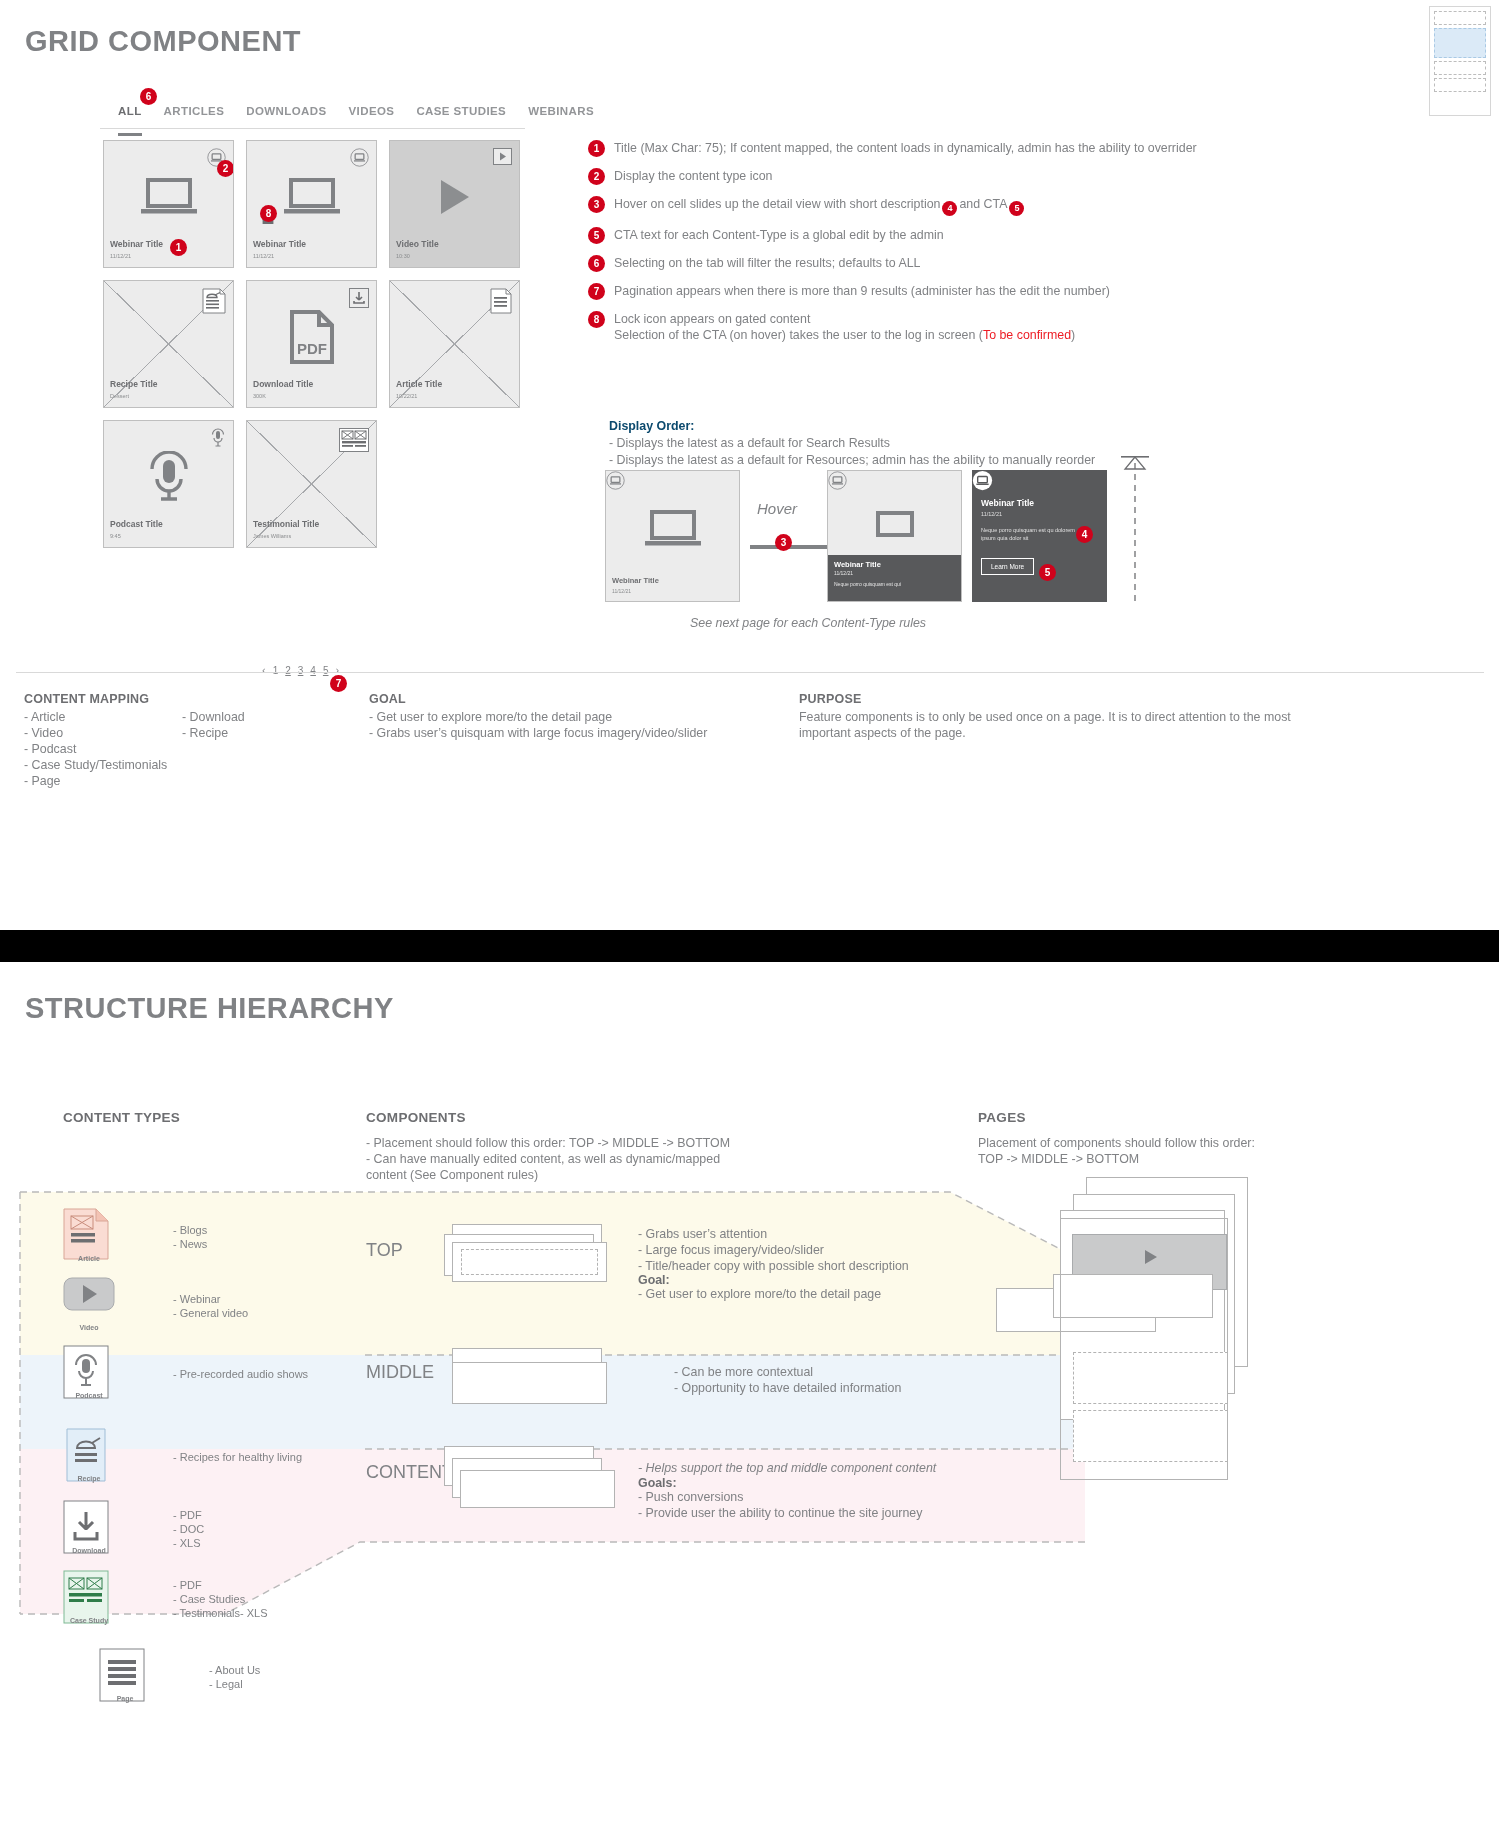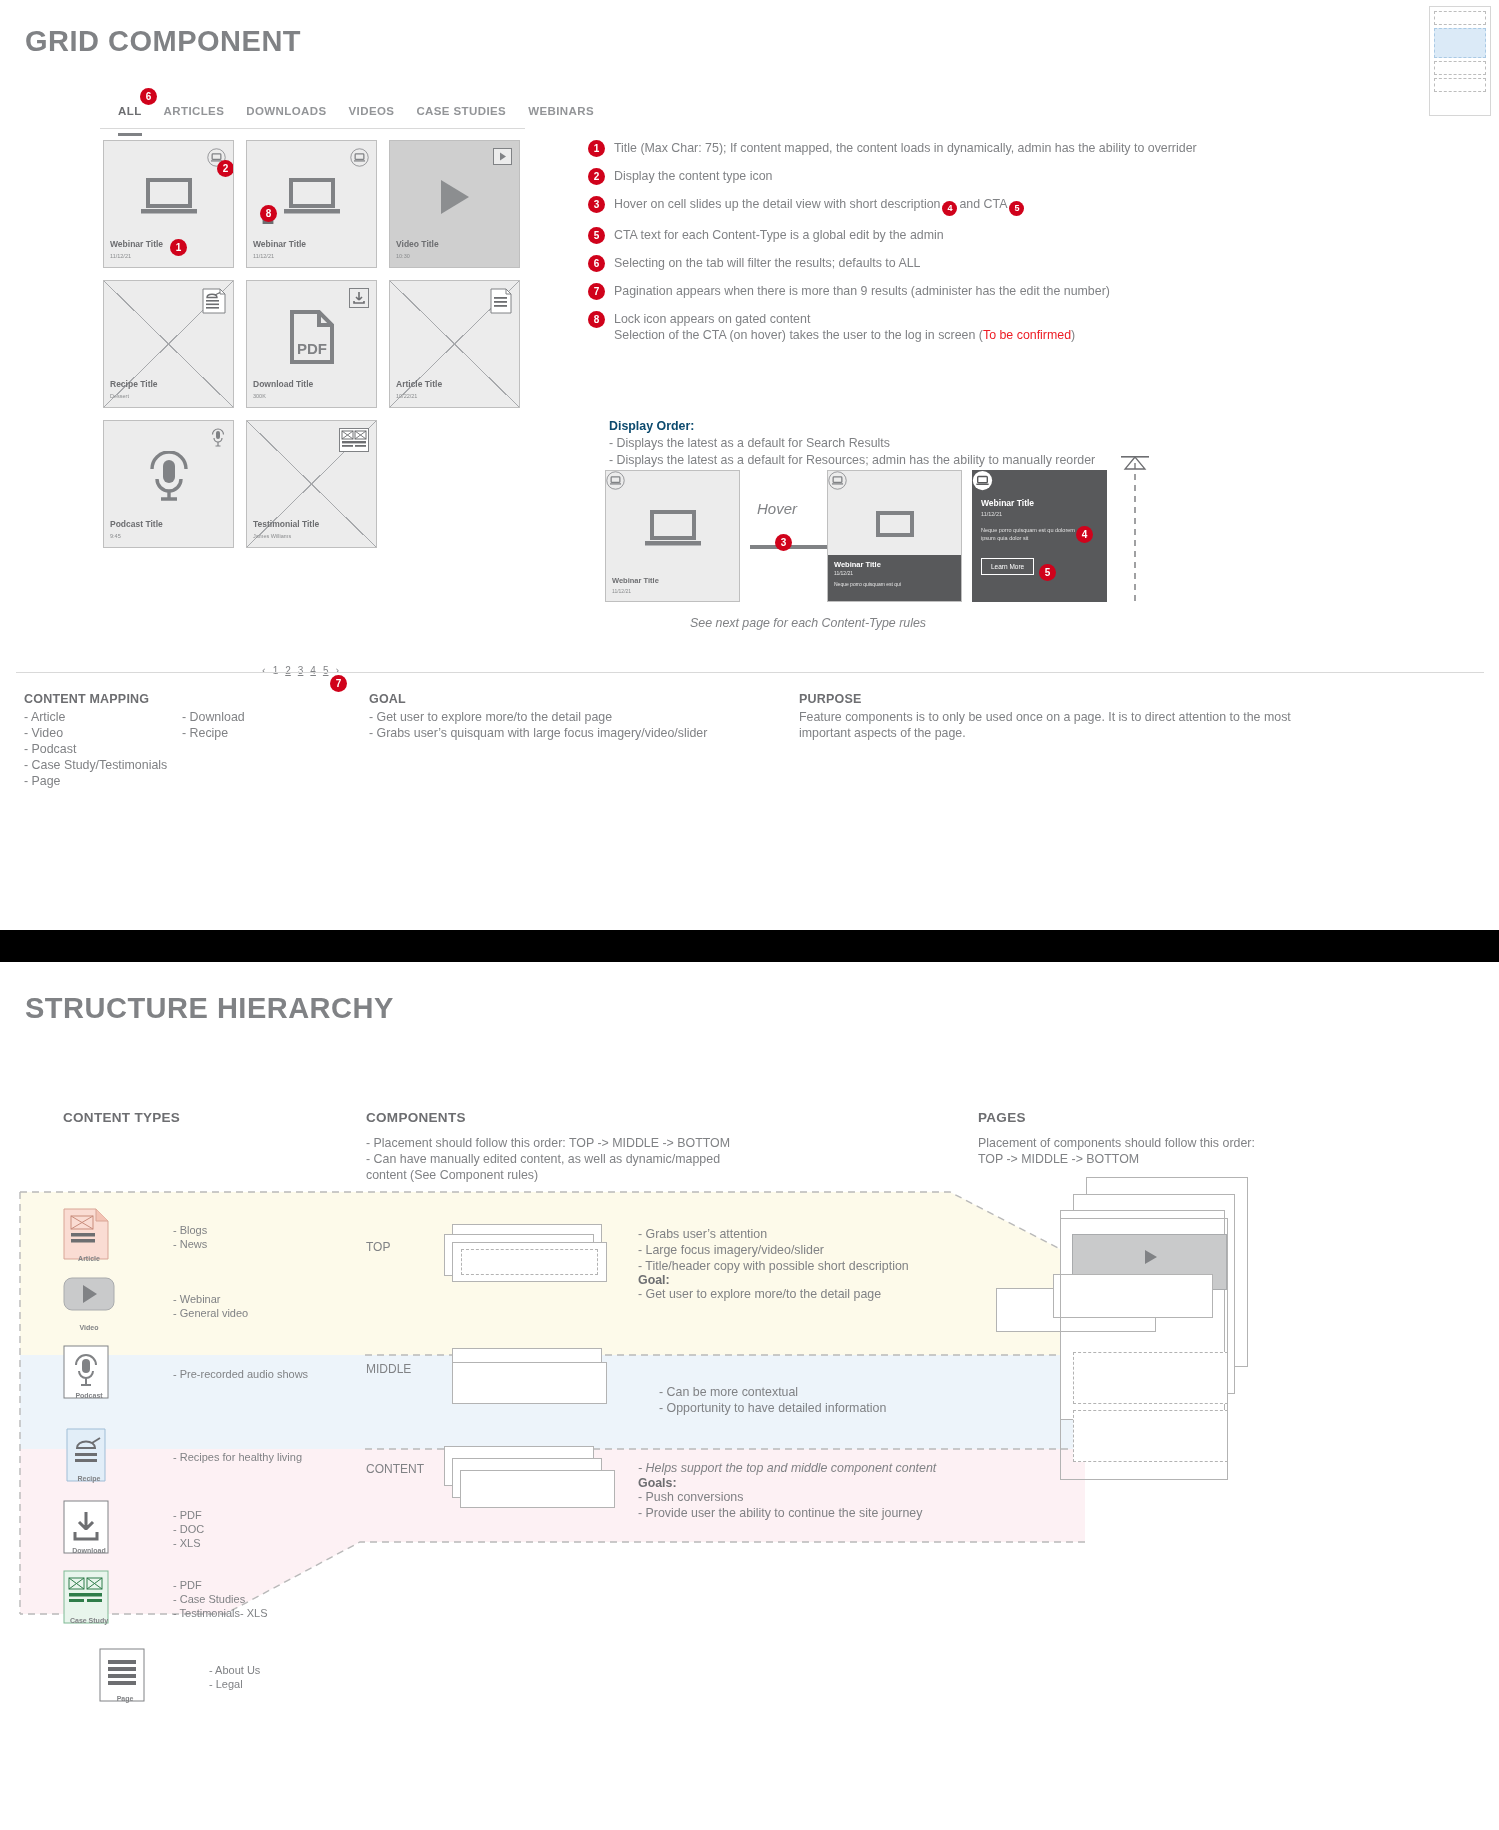--- a/index.html
+++ b/index.html
@@ -114,21 +114,21 @@
   
   #page-two { position:absolute; top:962px; left:0; width:1499px; height:868px; }
   .p2title { position:absolute; left:25px; top:30px; font-size:29px; font-weight:bold; color:#808285; letter-spacing:.5px; }
   .colhead { position:absolute; font-size:13.5px; font-weight:bold; color:#6d6e71; letter-spacing:.3px; }
   .colbody { position:absolute; font-size:12.4px; line-height:1.3; color:#808285; }
 
   .ctype { position:absolute; display:flex; align-items:center; }
   .ctype .ic { width:52px; height:58px; position:relative; flex:0 0 auto; }
   .ctype .lbl { font-size:11px; line-height:1.28; color:#808285; margin-left:58px; }
   .ic-cap { position:absolute; left:0; right:0; bottom:4px; text-align:center; font-size:7px; font-weight:bold; color:#808285; }
-  .bandlbl { position:absolute; font-size:12px; color:#808285; }
+  .bandlbl { position:absolute; font-size:18px; color:#808285; }
   .bandtxt { position:absolute; font-size:12.4px; line-height:1.3; color:#808285; }
   .bandtxt b { color:#6d6e71; }
   .stackbox { position:absolute; border:1px solid #b3b3b3; background:#fff; }
 </style>
 </head>
 <body>
 
 <div class="section" id="page-one">
 
   <div class="page-title">GRID COMPONENT</div>
@@ -601,21 +601,21 @@
   </div>
   <div class="bandtxt" style="left:638px;top:264px;width:330px;white-space:pre-line;">- Grabs user’s attention
 - Large focus imagery/video/slider
 - Title/header copy with possible short description</div>
   <div class="bandtxt" style="left:638px;top:310px;"><b>Goal:</b></div>
   <div class="bandtxt" style="left:638px;top:324px;width:330px;">- Get user to explore more/to the detail page</div>
 
   <div class="bandlbl" style="left:366px;top:400px;">MIDDLE</div>
   <div class="stackbox" style="left:452px;top:386px;width:150px;height:40px;"></div>
   <div class="stackbox" style="left:452px;top:400px;width:155px;height:42px;"></div>
-  <div class="bandtxt" style="left:659px;top:402px;width:330px;white-space:pre-line;margin-top:20px;">- Can be more contextual
+  <div class="bandtxt" style="left:674px;top:402px;width:330px;white-space:pre-line;">- Can be more contextual
 - Opportunity to have detailed information</div>
 
   <div class="bandlbl" style="left:366px;top:500px;">CONTENT</div>
   <div class="stackbox" style="left:444px;top:484px;width:150px;height:40px;"></div>
   <div class="stackbox" style="left:452px;top:496px;width:150px;height:40px;"></div>
   <div class="stackbox" style="left:460px;top:508px;width:155px;height:38px;"></div>
   <div class="bandtxt" style="left:638px;top:498px;width:340px;font-style:italic;">- Helps support the top and middle component content</div>
   <div class="bandtxt" style="left:638px;top:513px;"><b>Goals:</b></div>
   <div class="bandtxt" style="left:638px;top:527px;width:340px;white-space:pre-line;">- Push conversions
 - Provide user the ability to continue the site journey</div>

